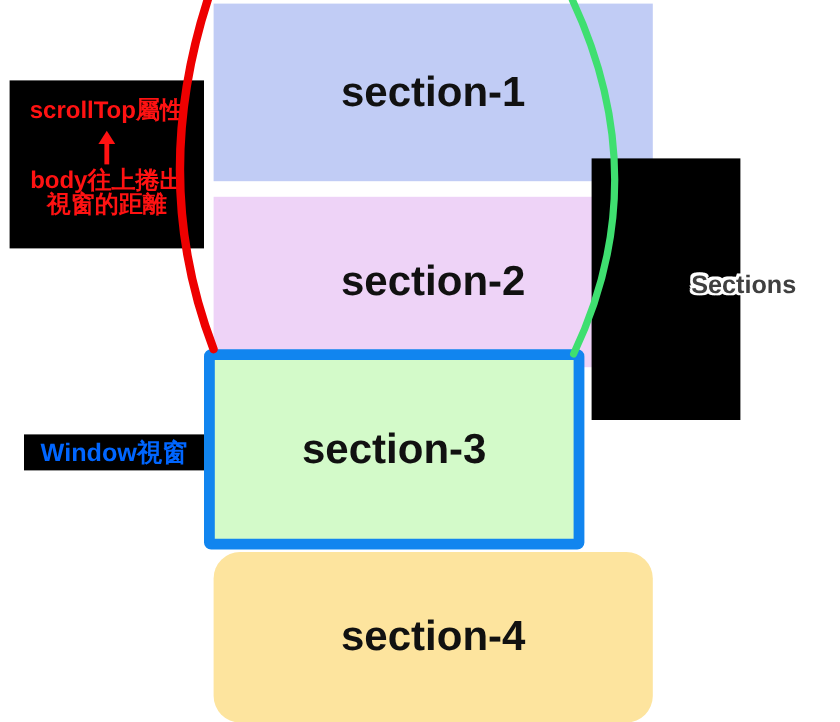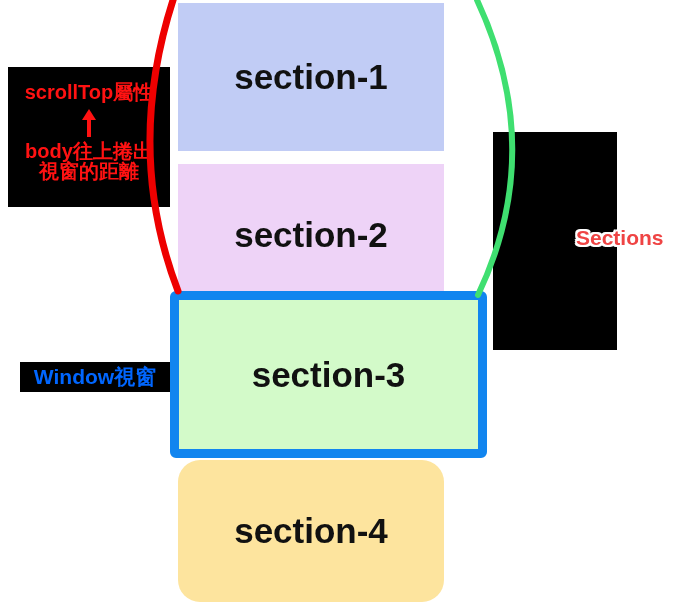--- a/index.html
+++ b/index.html
@@ -3,21 +3,21 @@
 <meta charset="utf-8">
 <style>
   html,body{margin:0;padding:0;background:#fff;}
   .canvas{
     position:relative;width:700px;height:602px;overflow:hidden;background:#ffffff;
     font-family:"Liberation Sans","DejaVu Sans",sans-serif;
   }
   .abs{position:absolute;}
   
   .section{
-    left:178px;width:266px;display:flex;align-items:center;justify-content:center;
+    left:178px;width:366px;display:flex;align-items:center;justify-content:center;
   }
   .section-label{
     font-size:35px;font-weight:bold;color:#111;letter-spacing:0px;
   }
   #sec1{top:3px;height:148px;}
   #sec2{top:164px;height:142px;}
   #sec4{top:460px;height:142px;border-radius:22px;}
   
   #windowBox{
     left:170px;top:291px;width:317px;height:167px;box-sizing:border-box;
@@ -45,21 +45,21 @@
   
   #windowTag{
     left:20px;top:362px;width:150px;height:30px;background:#000;
     display:flex;align-items:center;justify-content:center;
     font-size:21px;font-weight:bold;color:#0066ff;white-space:nowrap;
   }
   
   #sectionsBox{left:493px;top:132px;width:124px;height:218px;background:#000;}
   
   #sectionsLabel{
-    left:576px;top:226px;font-size:21px;font-weight:bold;color:#ef4444;white-space:nowrap;
+    left:576px;top:226px;font-size:21px;font-weight:bold;color:#404040;white-space:nowrap;
     text-shadow:-2px -2px 0 #fff,2px -2px 0 #fff,-2px 2px 0 #fff,2px 2px 0 #fff,
                  0 -2px 0 #fff,0 2px 0 #fff,-2px 0 0 #fff,2px 0 0 #fff;
   }
   
   #curves{left:0;top:0;width:700px;height:602px;pointer-events:none;}
 </style>
 </head>
 <body>
 
 <div class="canvas">

